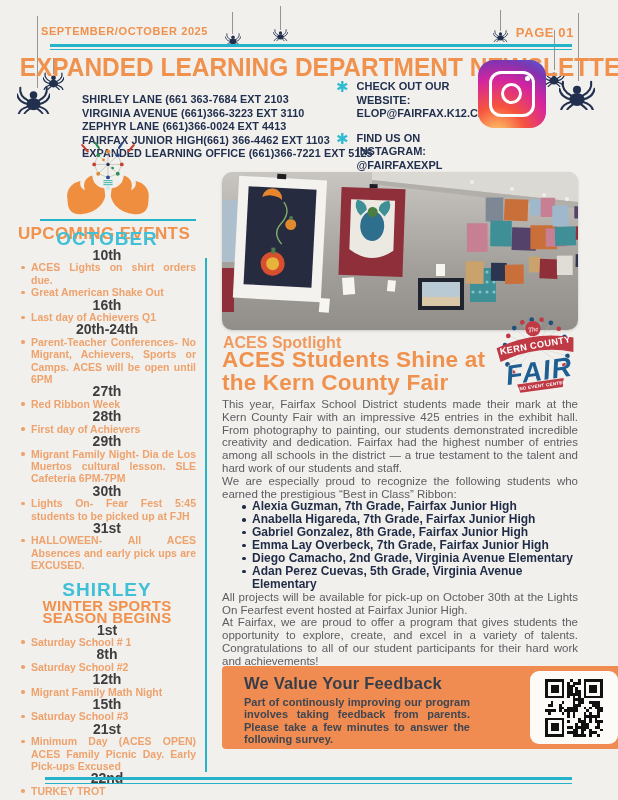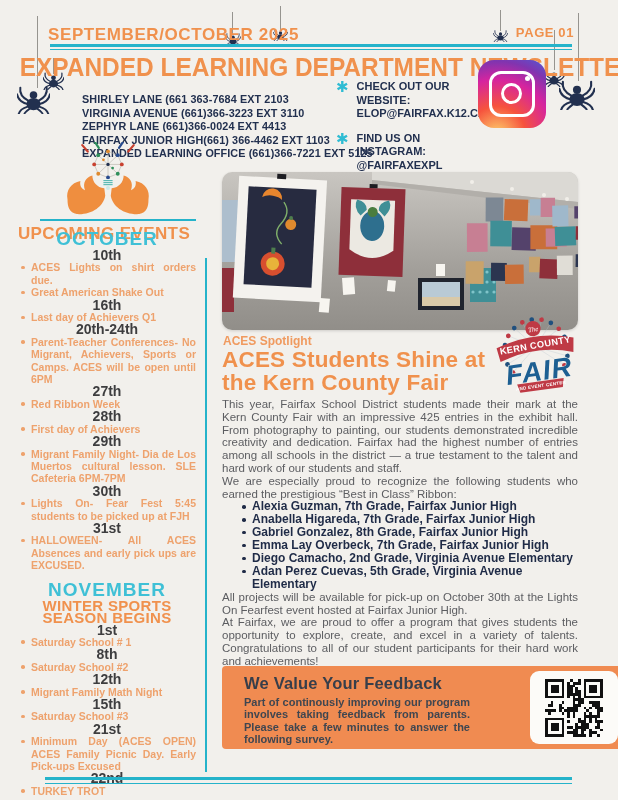--- a/index.html
+++ b/index.html
@@ -1,20 +1,20 @@
 <!DOCTYPE html>
 <html><head>
 <meta charset="utf-8">
 <style>
   html,body{margin:0;padding:0;}
   body{width:618px;height:800px;background:#f2f0ec;font-family:"Liberation Sans",sans-serif;position:relative;overflow:hidden;}
   .thread{position:absolute;width:1px;background:#96948f;}
   .rule{position:absolute;background:#25b3ca;}
   
-  .issue{position:absolute;left:48px;top:25px;font-size:17px;font-weight:bold;letter-spacing:.6px;color:#f0914d;}
+  .issue{position:absolute;left:41px;top:25px;font-size:11px;font-weight:bold;letter-spacing:.6px;color:#f0914d;}
   .pagenum{position:absolute;right:44px;top:25px;font-size:13px;font-weight:bold;letter-spacing:.6px;color:#f0914d;}
   .main-title{position:absolute;left:0;top:52px;width:618px;text-align:center;color:#f0914d;font-weight:bold;font-size:26px;white-space:nowrap;}
   .main-title span{display:inline-block;transform:scaleX(.94);}
   .contacts{position:absolute;left:70px;top:81px;margin:12px;padding:0;list-style:none;color:#22304f;font-size:10.8px;font-weight:bold;line-height:13.6px;letter-spacing:.1px;}
   .social{position:absolute;left:336px;top:80px;width:150px;}
   .soc-row{display:flex;margin-bottom:11px;}
   .asterisk{color:#2fbcd3;font-size:15px;line-height:14px;margin-right:8px;}
   .soc-txt{color:#22304f;font-size:11px;font-weight:bold;line-height:13.5px;}
   .ig{position:absolute;left:478px;top:60px;width:68px;height:68px;border-radius:16px;
       background:radial-gradient(circle at 28% 110%, #fdd36e 0%, #f6533d 32%, #d6249f 62%, #8134af 82%, #515bd4 100%);}
@@ -29,21 +29,21 @@
   .month-name{margin:0;text-align:center;color:#3fc0d6;font-size:19px;font-weight:bold;letter-spacing:1px;line-height:21px;}
   .month-name.gap{margin-top:7px;}
   .month-sub{text-align:center;color:#f0914d;font-size:15px;font-weight:bold;letter-spacing:.3px;line-height:12px;}
   .ev-date{text-align:center;color:#3d3d3f;font-size:14px;font-weight:bold;line-height:12.4px;}
   .ev-items{margin:0;padding:0;list-style:none;}
   .ev-items li{position:relative;padding-left:13px;color:#eea26d;font-size:10.5px;font-weight:bold;line-height:12.4px;text-align:justify;}
   .ev-items li::before{content:"";position:absolute;left:3px;top:4.5px;width:3.5px;height:3.5px;border-radius:50%;background:#eea26d;}
   .vdiv{left:205px;top:258px;width:2px;height:514px;}
   
   .photo{position:absolute;left:222px;top:172px;width:356px;height:158px;border-radius:10px;overflow:hidden;box-shadow:0 1px 3px rgba(0,0,0,.15);}
-  .kicker{position:absolute;left:223px;top:334px;font-size:12px;font-weight:bold;color:#f09a5f;}
+  .kicker{position:absolute;left:223px;top:334px;font-size:16px;font-weight:bold;color:#f09a5f;}
   .art-title{position:absolute;left:222px;top:348px;width:276px;color:#f0914d;font-size:22.5px;font-weight:bold;line-height:23px;letter-spacing:.2px;}
   .badge{position:absolute;left:490px;top:316px;transform:rotate(-8deg);}
   .paras{position:absolute;left:222px;top:398px;width:356px;color:#5c5d61;font-size:11.5px;line-height:12.8px;}
   .paras p{margin:0;text-align:justify;}
   .students{margin:0;padding:0 0 0 18px;list-style:none;}
   .students li{position:relative;padding-left:12px;color:#1f2b47;font-weight:bold;font-size:12px;line-height:12.9px;}
   .students li::before{content:"";position:absolute;left:2px;top:4.8px;width:3.5px;height:3.5px;border-radius:50%;background:#1f2b47;}
   
   .fbox{position:absolute;left:222px;top:666px;width:404px;height:83px;background:#f08b51;border-radius:4px;}
   .fbox h2{margin:8px 0 3px 22px;font-size:16.5px;color:#373e4a;letter-spacing:.2px;}
@@ -214,21 +214,21 @@
       <li>Migrant Family Night- Dia de Los Muertos cultural lesson. SLE Cafeteria 6PM-7PM</li>
     </ul>
     <div class="ev-date">30th</div>
     <ul class="ev-items">
       <li>Lights On- Fear Fest 5:45 students to be picked up at FJH</li>
     </ul>
     <div class="ev-date">31st</div>
     <ul class="ev-items">
       <li>HALLOWEEN- All ACES Absences and early pick ups are EXCUSED.</li>
     </ul>
-    <h3 class="month-name gap">NOVEMBER</h3>
+    <h3 class="month-name gap">SHIRLEY</h3>
     <div class="month-sub">WINTER SPORTS SEASON BEGINS</div>
     <div class="ev-date">1st</div>
     <ul class="ev-items">
       <li>Saturday School # 1</li>
     </ul>
     <div class="ev-date">8th</div>
     <ul class="ev-items">
       <li>Saturday School #2</li>
     </ul>
     <div class="ev-date">12th</div>

